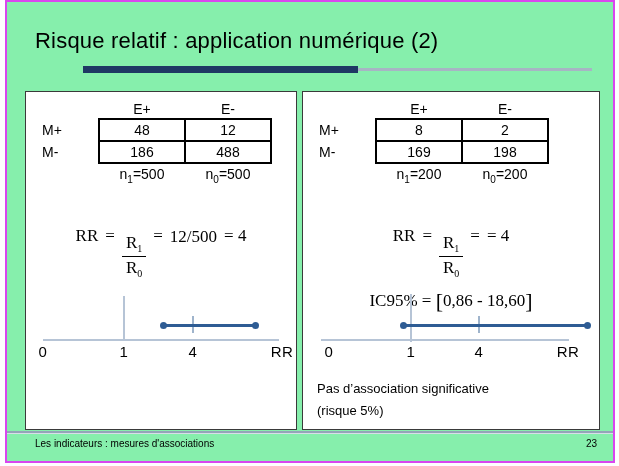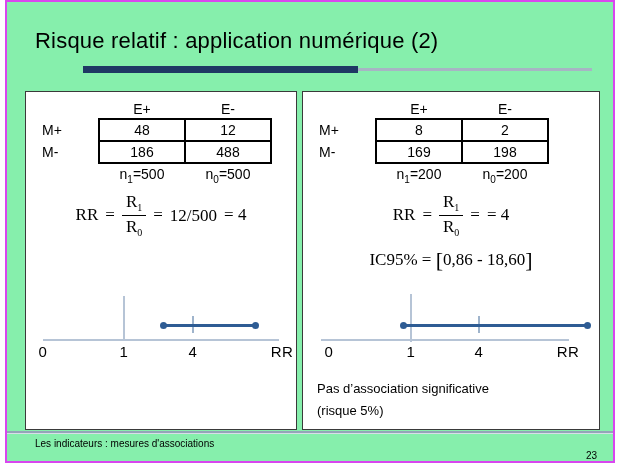--- a/index.html
+++ b/index.html
@@ -19,42 +19,42 @@
   .ctab .rl{width:56px;text-align:left;padding-left:10px;}
   .ctab .hdr{width:84px;height:17px;}
   .ctab .cell{border:2px solid #000;width:84px;}
   .ctab .tot{height:22px;}
   sub{font-size:10px;}
 
   
   .formula{position:absolute;top:100px;left:0;right:0;font-family:"Liberation Serif",serif;font-size:17px;}
   .frm-row{display:flex;align-items:center;justify-content:center;gap:7px;}
   .frac{display:inline-flex;flex-direction:column;align-items:center;line-height:1.15;}
-  .frac .num{border-bottom:1px solid #000;padding:0 4px 1px 4px;}
+  .frac .num{border-bottom:1px solid #000;padding:0 4px 1px 4px;margin-top:41px;}
   .frac .den{padding-top:1px;}
   .ic-row{margin-top:8px;text-align:center;font-size:17px;}
   .brk{font-size:22px;vertical-align:-2px;}
 
   
   .numberline{position:absolute;top:195px;left:0;right:0;height:80px;}
   .nl-axis{position:absolute;top:52px;height:2px;background:#B6C4D6;}
   .nl-vline{position:absolute;width:2px;background:#B6C4D6;}
   .nl-tick{position:absolute;width:2px;height:17px;top:29px;background:#9FB4CC;}
   .nl-ci{position:absolute;top:37px;height:3px;background:#2E5C94;}
   .nl-ci .dot{position:absolute;width:7px;height:7px;border-radius:50%;background:#2E5C94;top:-2px;}
   .dot.l{left:-3px}.dot.r{right:-3px}
   .nl-lbl{position:absolute;top:56px;font-size:15px;transform:translateX(-50%);letter-spacing:.5px;}
 
   .conclusion{position:absolute;left:14px;right:6px;font-size:13px;line-height:22px;white-space:pre-wrap;}
   .p0 .conclusion{top:290px;}
   .p1 .conclusion{top:286px;}
 
   .footer-sep{position:absolute;left:0;right:0;top:429px;height:2px;background:#93A5B8;border-bottom:1px solid #D7DFE8;}
   .footer-text{position:absolute;left:28px;top:436px;font-size:10px;}
-  .page-num{position:absolute;right:16px;top:436px;font-size:10px;margin-top:12px;}
+  .page-num{position:absolute;right:16px;top:436px;font-size:10px;}
 </style>
 </head>
 <body>
 
 <div class="slide">
   <div class="title">Risque relatif : application numérique (2)</div>
   <div class="rule-dark"></div>
   <div class="rule-light"></div>
 
   <div class="panel p0">

